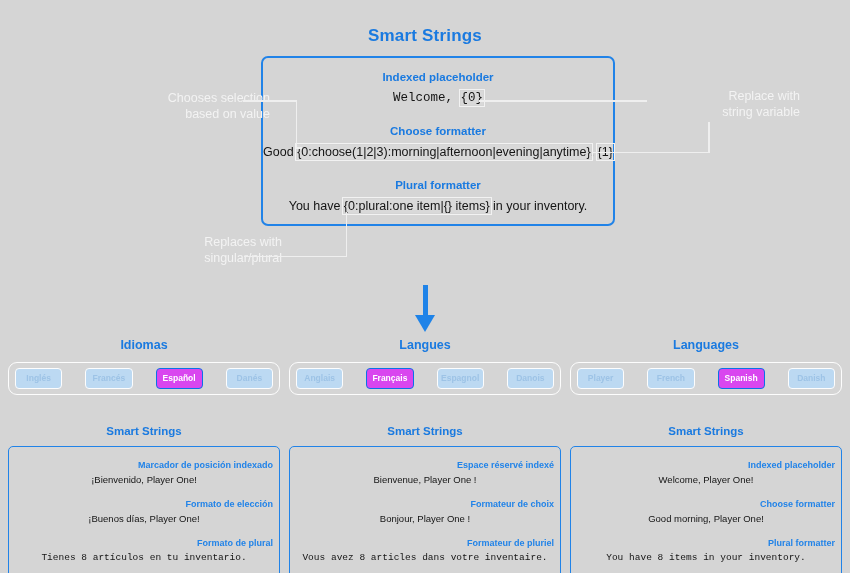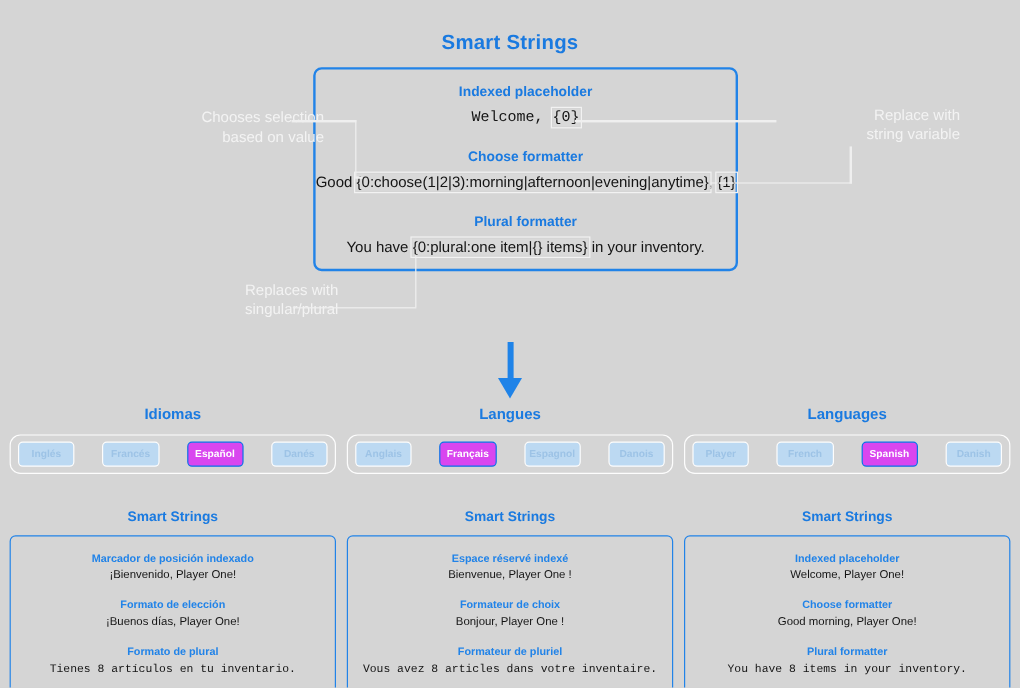--- a/index.html
+++ b/index.html
@@ -171,21 +171,21 @@
   }
   .card {
     border: 1.5px solid #2183e8;
     border-radius: 5px;
     padding: 13px 6px 14px 6px;
     box-sizing: border-box;
     min-height: 110px;
   }
   .card-sec-label {
     width: 100%;
-    text-align: center;
+    text-align: right;
     font-size: 9px;
     font-weight: bold;
     color: #2183e8;
     margin-bottom: 4px;
   }
   .card-sec-value {
     width: 100%;
     text-align: center;
     font-size: 9.5px;
     color: #141414;

